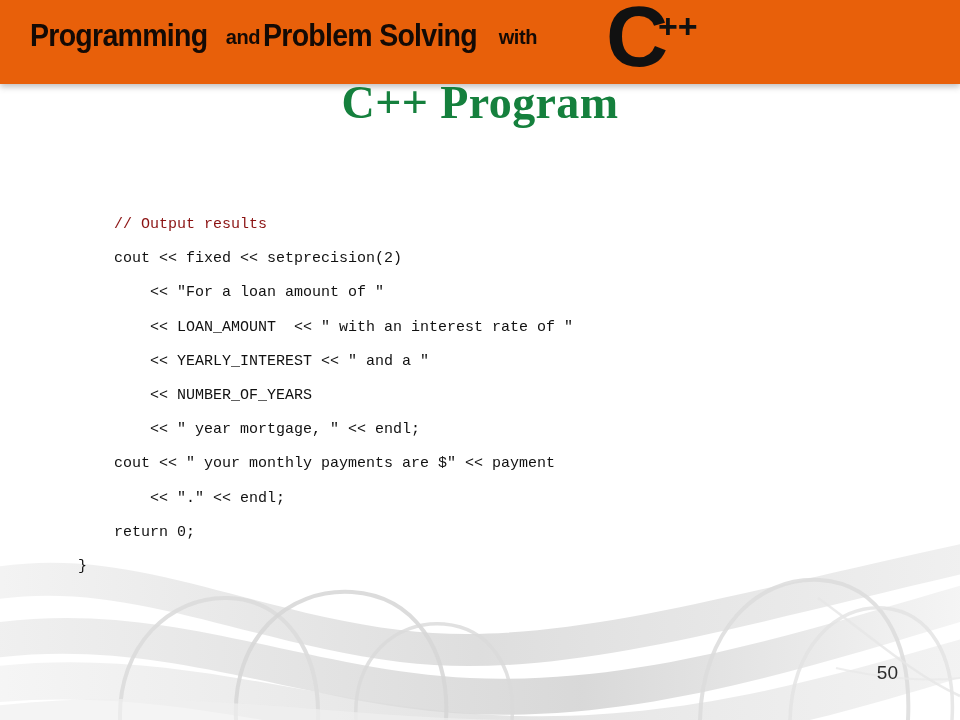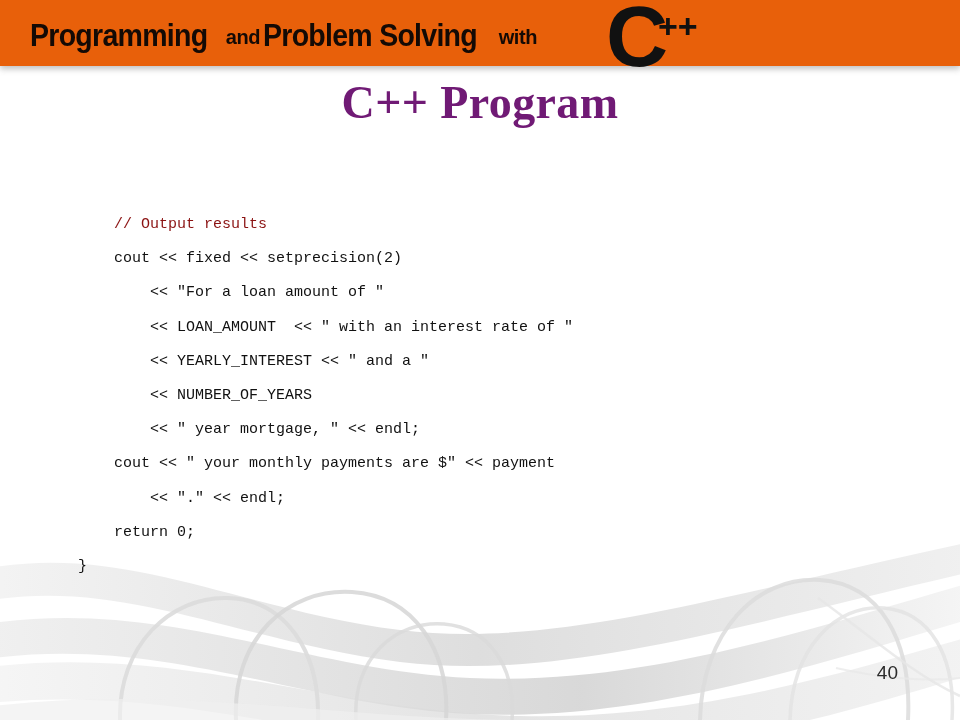--- a/index.html
+++ b/index.html
@@ -34,21 +34,21 @@
     z-index: 0;
     pointer-events: none;
   }
 
   
   .banner {
     position: absolute;
     top: 0;
     left: 0;
     width: 960px;
-    height: 66px;
+    height: 84px;
     background: #e8600a;
     z-index: 5;
     box-shadow: 0 3px 6px rgba(120,120,120,0.45);
   }
   .banner-inner {
     position: relative;
     width: 100%;
     height: 100%;
   }
   .banner-text {
@@ -88,21 +88,21 @@
   
   .slide-title {
     position: absolute;
     top: 76px;
     left: 0;
     width: 960px;
     text-align: center;
     font-family: "Liberation Serif", serif;
     font-weight: bold;
     font-size: 46px;
-    color: #701a75;
+    color: #15803d;
     letter-spacing: 0.4px;
     z-index: 6;
   }
 
   
   .code-block {
     position: absolute;
     top: 208px;
     left: 78px;
     width: 860px;
@@ -173,15 +173,15 @@
         <text id="logo-c" x="0" y="72" font-family="Liberation Sans, sans-serif" font-size="86" font-weight="bold" fill="#111111">C</text>
         <text id="logo-pp" x="52" y="44" font-family="Liberation Sans, sans-serif" font-size="34" font-weight="bold" fill="#111111">++</text>
       </svg>
     </div>
   </div>
 
   <div class="slide-title">C++ Program</div>
 
   <div class="code-block" id="code-block" style="color: rgb(17, 17, 17);"><div class="code-line comment" style="color: rgb(139, 18, 18);">    // Output results</div><div class="code-line">    cout &lt;&lt; fixed &lt;&lt; setprecision(2)</div><div class="code-line">        &lt;&lt; "For a loan amount of "</div><div class="code-line">        &lt;&lt; LOAN_AMOUNT  &lt;&lt; " with an interest rate of "</div><div class="code-line">        &lt;&lt; YEARLY_INTEREST &lt;&lt; " and a "</div><div class="code-line">        &lt;&lt; NUMBER_OF_YEARS</div><div class="code-line">        &lt;&lt; " year mortgage, " &lt;&lt; endl;</div><div class="code-line">    cout &lt;&lt; " your monthly payments are $" &lt;&lt; payment</div><div class="code-line">        &lt;&lt; "." &lt;&lt; endl;</div><div class="code-line">    return 0;</div><div class="code-line">}</div></div>
 
-  <div class="page-number">40</div>
+  <div class="page-number">50</div>
 
 </div>
 
 </body></html>

